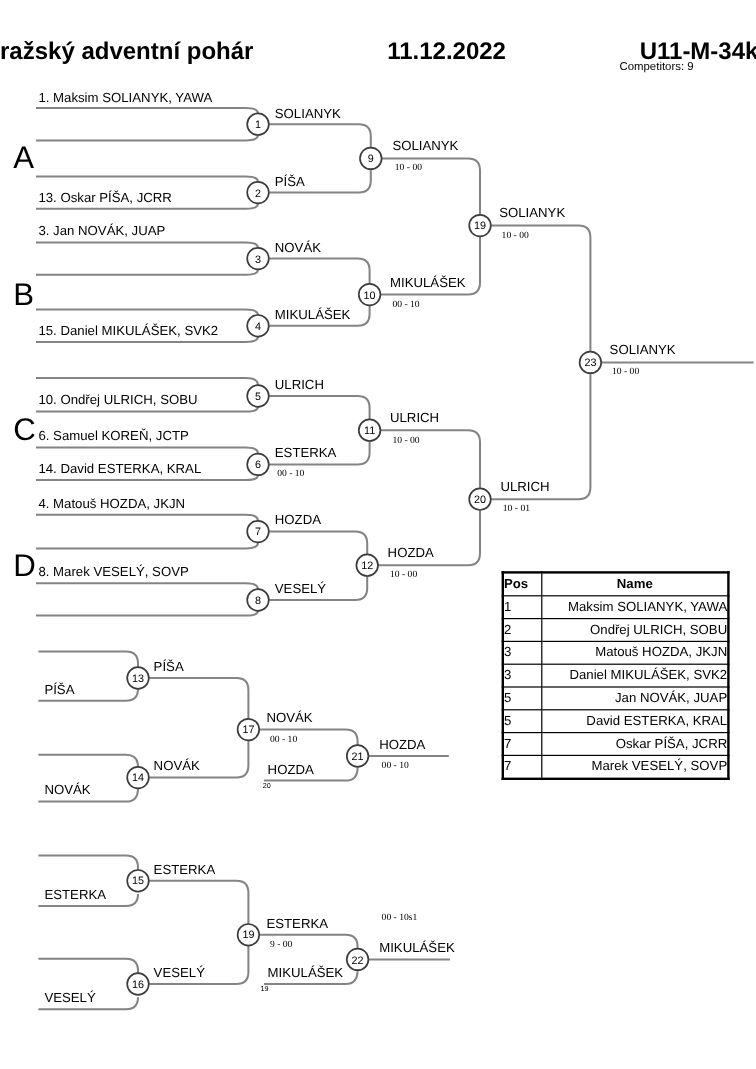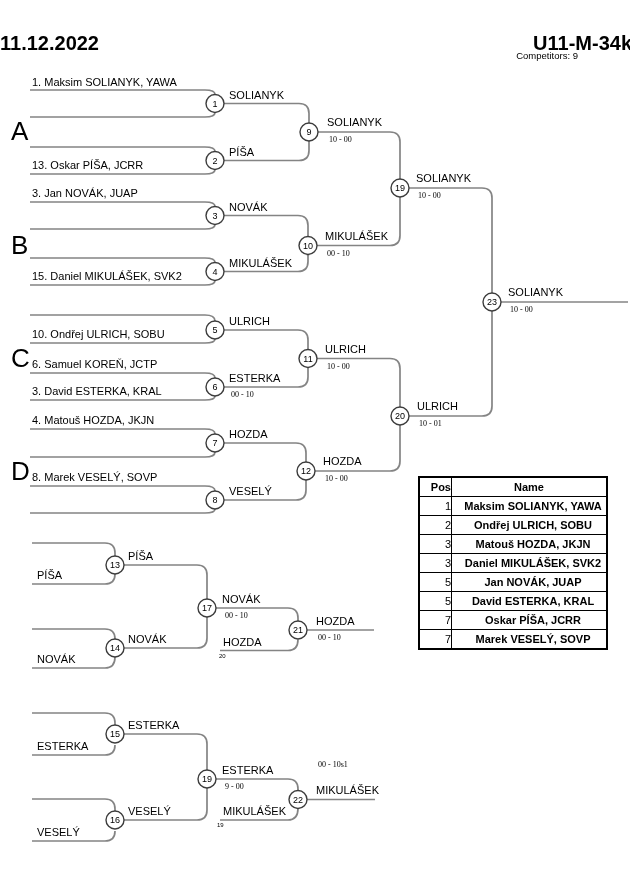--- a/index.html
+++ b/index.html
@@ -17,22 +17,22 @@
   .lbl{position:absolute;font-size:11px;line-height:13px;white-space:nowrap;}
   .score{position:absolute;font-size:8px;line-height:9px;white-space:nowrap;font-family:Liberation Serif, serif;}
   .tiny{position:absolute;font-size:6px;line-height:6px;white-space:nowrap;}
   .mnum{position:absolute;width:18px;height:18px;line-height:18px;
         text-align:center;font-size:9px;}
   .results{position:absolute;left:418px;top:476px;width:190px;}
   .results .rtitle{text-align:center;font-weight:bold;font-size:12px;margin-bottom:5px;}
   table.rtable{border-collapse:collapse;width:190px;border:2px solid #000;}
   table.rtable th,table.rtable td{border:1px solid #000;font-size:11px;height:18px;padding:0;}
   table.rtable th{font-weight:bold;}
-  .colpos{width:31px;text-align:right;}
-  .colname{text-align:center;padding-left:8px !important;font-weight:bold;}
+  .colpos{width:31px;text-align:left;}
+  .colname{text-align:right;padding-left:8px !important;}
   th.colname{text-align:center;padding-left:0 !important;}
 </style>
 </head>
 <body>
 
 <div class="stage">
 
   <svg class="lines" width="630" height="891" viewBox="0 0 630 891">
     <g>
       <path d="M30 90 H205 Q215 90 215 94.5"></path>
@@ -110,37 +110,38 @@
       <circle cx="207" cy="608" r="9"></circle>
       <circle cx="298" cy="630" r="9"></circle>
       <circle cx="115" cy="734" r="9"></circle>
       <circle cx="115" cy="820" r="9"></circle>
       <circle cx="207" cy="779" r="9"></circle>
       <circle cx="298" cy="799.5" r="9"></circle>
     </g>
   </svg>
 
   <div class="title">
+    <span>ražský adventní pohár</span>
     <span>11.12.2022</span>
     <span>U11-M-34k</span>
   </div>
   <div class="competitors">Competitors: 9</div>
 
   <div class="group" style="left:11px;top:116px">A</div>
   <div class="group" style="left:11px;top:230px">B</div>
   <div class="group" style="left:11px;top:343px">C</div>
   <div class="group" style="left:11px;top:456px">D</div>
 
   <div class="lbl" style="left:32px;top:76px">1. Maksim SOLIANYK, YAWA</div>
   <div class="lbl" style="left:32px;top:159px">13. Oskar PÍŠA, JCRR</div>
   <div class="lbl" style="left:32px;top:187px">3. Jan NOVÁK, JUAP</div>
   <div class="lbl" style="left:32px;top:270px">15. Daniel MIKULÁŠEK, SVK2</div>
   <div class="lbl" style="left:32px;top:328px">10. Ondřej ULRICH, SOBU</div>
   <div class="lbl" style="left:32px;top:358px">6. Samuel KOREŇ, JCTP</div>
-  <div class="lbl" style="left:32px;top:385px">3. David ESTERKA, KRAL</div>
+  <div class="lbl" style="left:32px;top:385px">14. David ESTERKA, KRAL</div>
   <div class="lbl" style="left:32px;top:414px">4. Matouš HOZDA, JKJN</div>
   <div class="lbl" style="left:32px;top:471px">8. Marek VESELÝ, SOVP</div>
 
   <span class="mnum" style="left:206px;top:94.5px">1</span>
   <span class="mnum" style="left:206px;top:151.5px">2</span>
   <span class="mnum" style="left:206px;top:206.5px">3</span>
   <span class="mnum" style="left:206px;top:262.5px">4</span>
   <span class="mnum" style="left:206px;top:321px">5</span>
   <span class="mnum" style="left:206px;top:378px">6</span>
   <span class="mnum" style="left:206px;top:434px">7</span>

